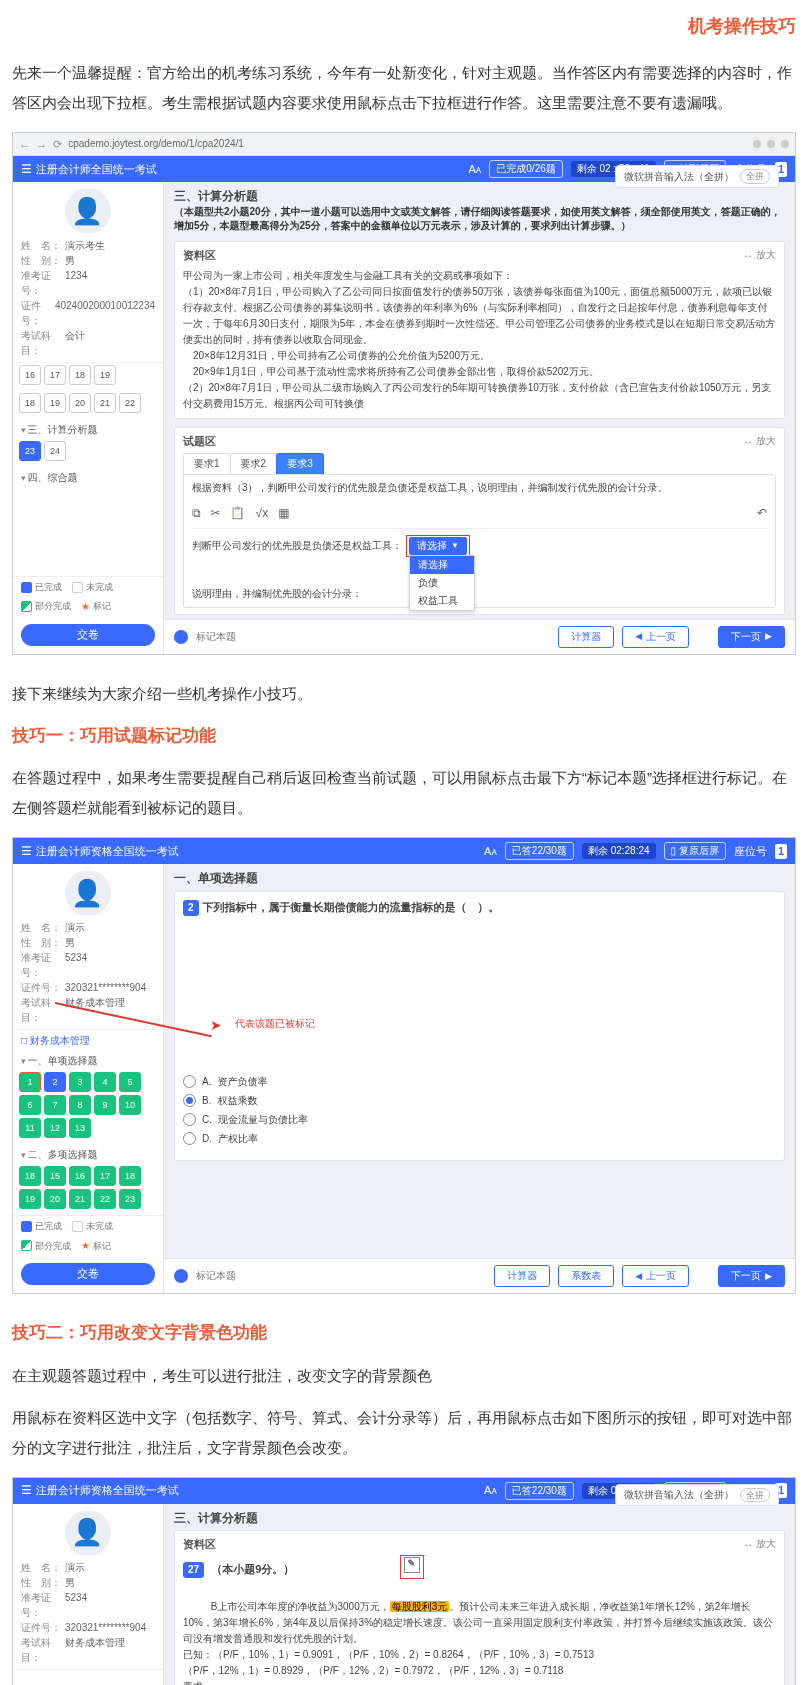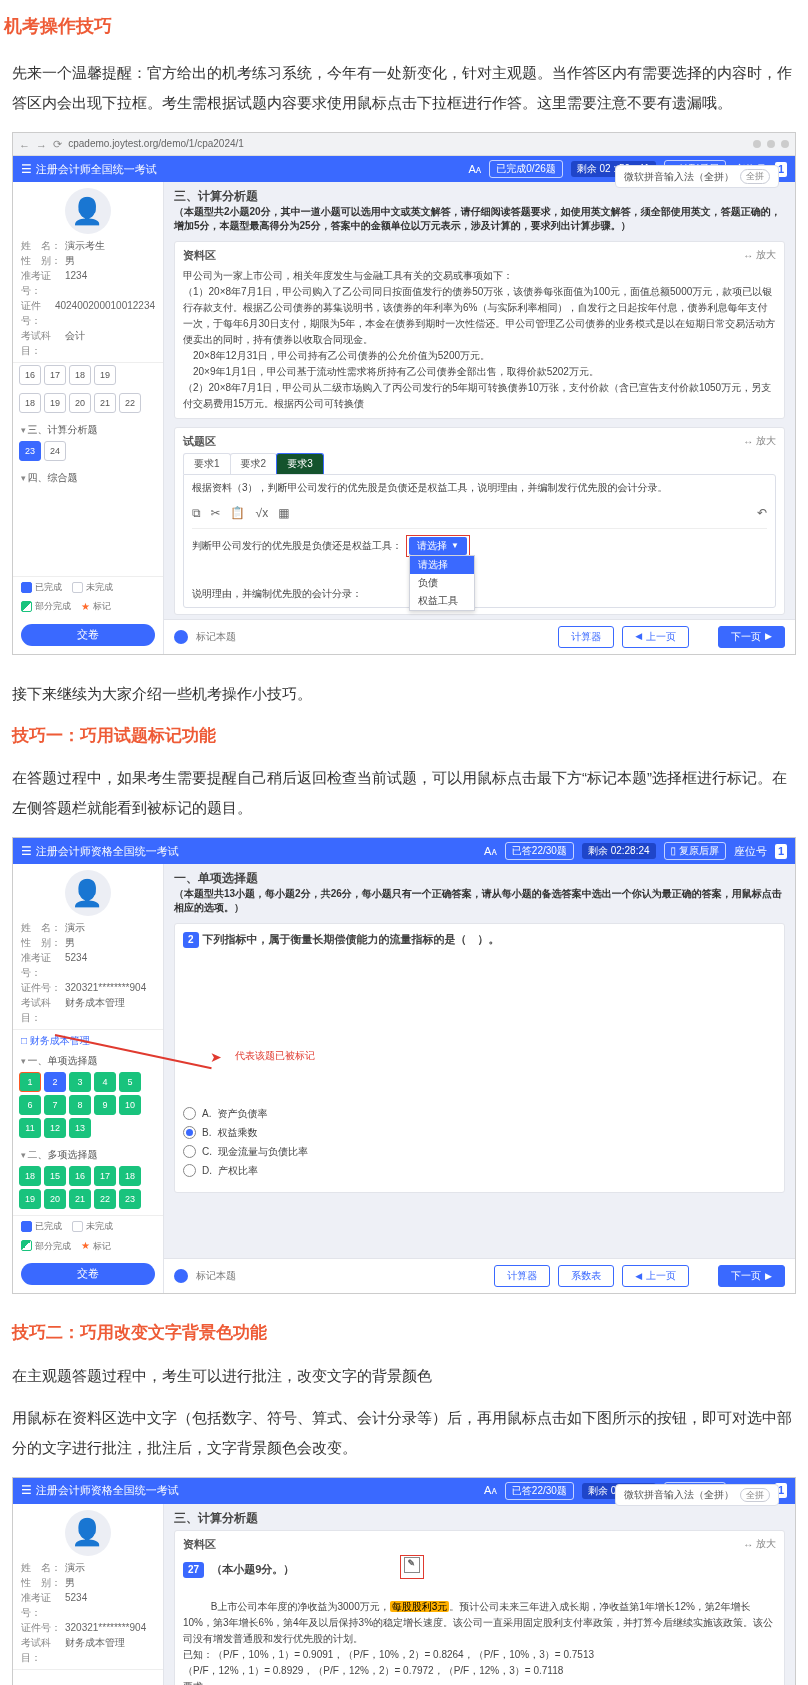--- a/index.html
+++ b/index.html
@@ -9,24 +9,24 @@
     font-size: 14px;
     line-height: 1.8;
     color: #333;
     width: 808px;
   }
   .watermark-bg {
     position: relative;
   }
   .main-title {
     color: #ee5b36;
-    text-align: left;
+    text-align: right;
     font-size: 18px;
     font-weight: bold;
-    padding: 10px 4px;
+    padding: 10px 12px;
   }
   .para {
     padding: 6px 12px;
     font-size: 15px;
     line-height: 2;
   }
   .section-title {
     color: #ee5b36;
     font-size: 17px;
     font-weight: bold;
@@ -129,21 +129,21 @@
   .panel .material-label { font-weight:bold; color:#555; font-size:11px;}
   .panel .expand { position:absolute; right:8px; top:6px; color:#888; font-size:10px;}
   .qnum {
     background:#3a69ff;color:#fff;border-radius:3px;
     display:inline-block;padding:1px 5px;font-size:10px;margin-right:4px;font-weight:bold;
   }
   .qhead { font-weight:bold; font-size:11px; margin-top:2px;}
   .material-text { font-size:10px; line-height:1.6; color:#444; padding-top:4px;}
   .tabs { display:flex; gap:0; font-size:10px;}
   .tab { padding:3px 10px; background:#fff; border:1px solid #dcdfe8; border-bottom:none; border-radius:3px 3px 0 0; margin-right:-1px; color:#555;}
-  .tab.active { background:#14532d;color:#fff;border-color:#3a69ff;}
+  .tab.active { background:#3b82f6;color:#fff;border-color:#3a69ff;}
   .answer-toolbar { display:flex; gap:10px; padding:4px 0 6px; font-size:12px; color:#666; border-bottom:1px solid #eee;}
   .tool-icon { font-size:12px; }
   .undo { margin-left:auto; }
   .answer-row { display:flex; align-items:center; gap:4px; font-size:10px; padding-top:6px;}
   .red-box { border:1px solid #e03a2f; padding:1px 2px; display:inline-flex;}
   .dropdown { display:inline-block; position:relative;}
   .dropdown .dd-btn { background:#3a69ff;color:#fff;font-size:10px;padding:2px 8px;border-radius:2px;display:flex;align-items:center;gap:4px;}
   .dd-caret { font-size:8px; }
   .dropdown .dd-menu {
     position:absolute; top:100%; left:0; background:#fff;border:1px solid #d0d3dc;
@@ -460,21 +460,20 @@
         <span class="chip">
             <span class="star">★</span>
             <span>标记</span>
           </span>
       </div>
       <div class="submit-row"><button class="submit-btn">交卷</button></div>
     </div>
 
     <div class="main-area" style="position:relative;">
       <div class="qtitle">一、单项选择题</div>
-      <div class="qdesc">（本题型共13小题，每小题2分，共26分，每小题只有一个正确答案，请从每小题的备选答案中选出一个你认为最正确的答案，用鼠标点击相应的选项。）</div>
       <div class="panel" style="min-height:230px;">
         <div class="qhead"><span class="qnum">2</span><span>下列指标中，属于衡量长期偿债能力的流量指标的是（　）。</span></div>
 
         <div class="arrow-to-mark" style="left:-120px;top:110px;">
           <div class="arrow-line" style="width:160px;transform:rotate(12deg);position:absolute;left:0;top:0;"></div>
           <span class="arrow-head" style="left:155px;top:14px;">➤</span>
         </div>
         <div class="arrow-label" style="left:60px;top:125px;position:absolute;">代表该题已被标记</div>
 
         <div class="radio-list" style="margin-top:150px;">

